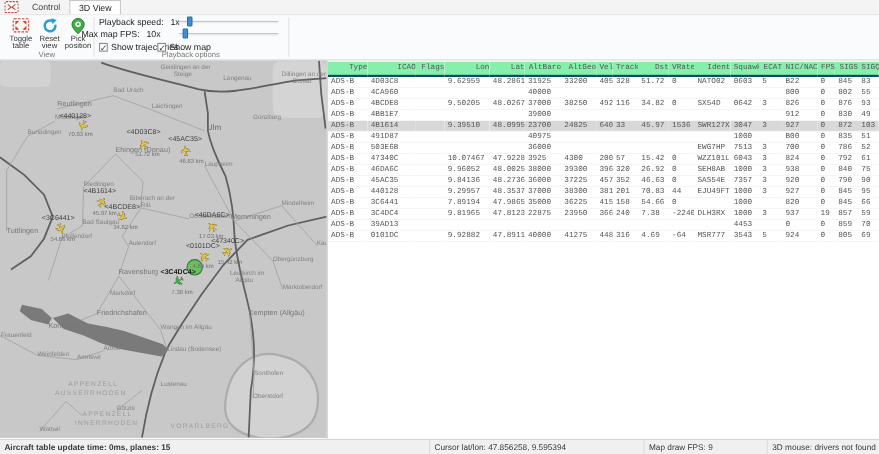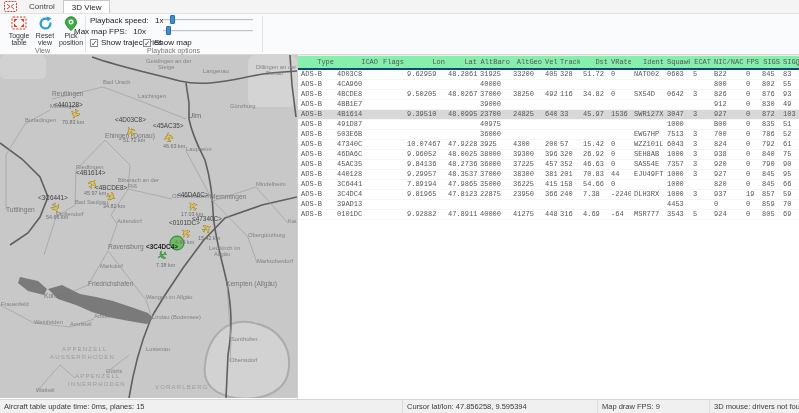--- a/index.html
+++ b/index.html
@@ -39,21 +39,21 @@
                 overflow:hidden; white-space:nowrap; }
   table.ac td { height:9px; line-height:9px; font-size:7px; color:#555; padding:0 0 0 3px;
                 overflow:hidden; white-space:nowrap; border-bottom:1px solid #f5f5f5; }
   table.ac tr.sel td { background:#d8d8d8; }
 
   
   .status { height:14px; background:#f0f0f0; border-top:1px solid #d5d5d5; display:flex; align-items:center;
             font-size:7.5px; color:#3a3a3a; }
   .status .seg { padding-left:4px; height:100%; display:flex; align-items:center; white-space:nowrap; overflow:hidden; }
   .status .seg + .seg { border-left:1px solid #dcdcdc; }
-  .s1 { width:390px; } .s2 { width:195px;margin-left:12px; } .s3 { width:112px; } .s4 { flex:1; }
+  .s1 { width:390px;font-weight:bold; } .s2 { width:195px; } .s3 { width:112px; } .s4 { flex:1; }
 </style>
 </head>
 <body>
 
 <div class="window">
 
   <div class="tabbar">
     <svg class="appicon" viewBox="0 0 13 11">
       <rect x="0.5" y="0.5" width="12" height="10" rx="1" fill="#fff" stroke="#cc3b2f" stroke-dasharray="2,1"></rect>
       <path d="M3,3 L6,5.5 L3,8 M10,3 L7,5.5 L10,8" stroke="#cc3b2f" stroke-width="1" fill="none"></path>

